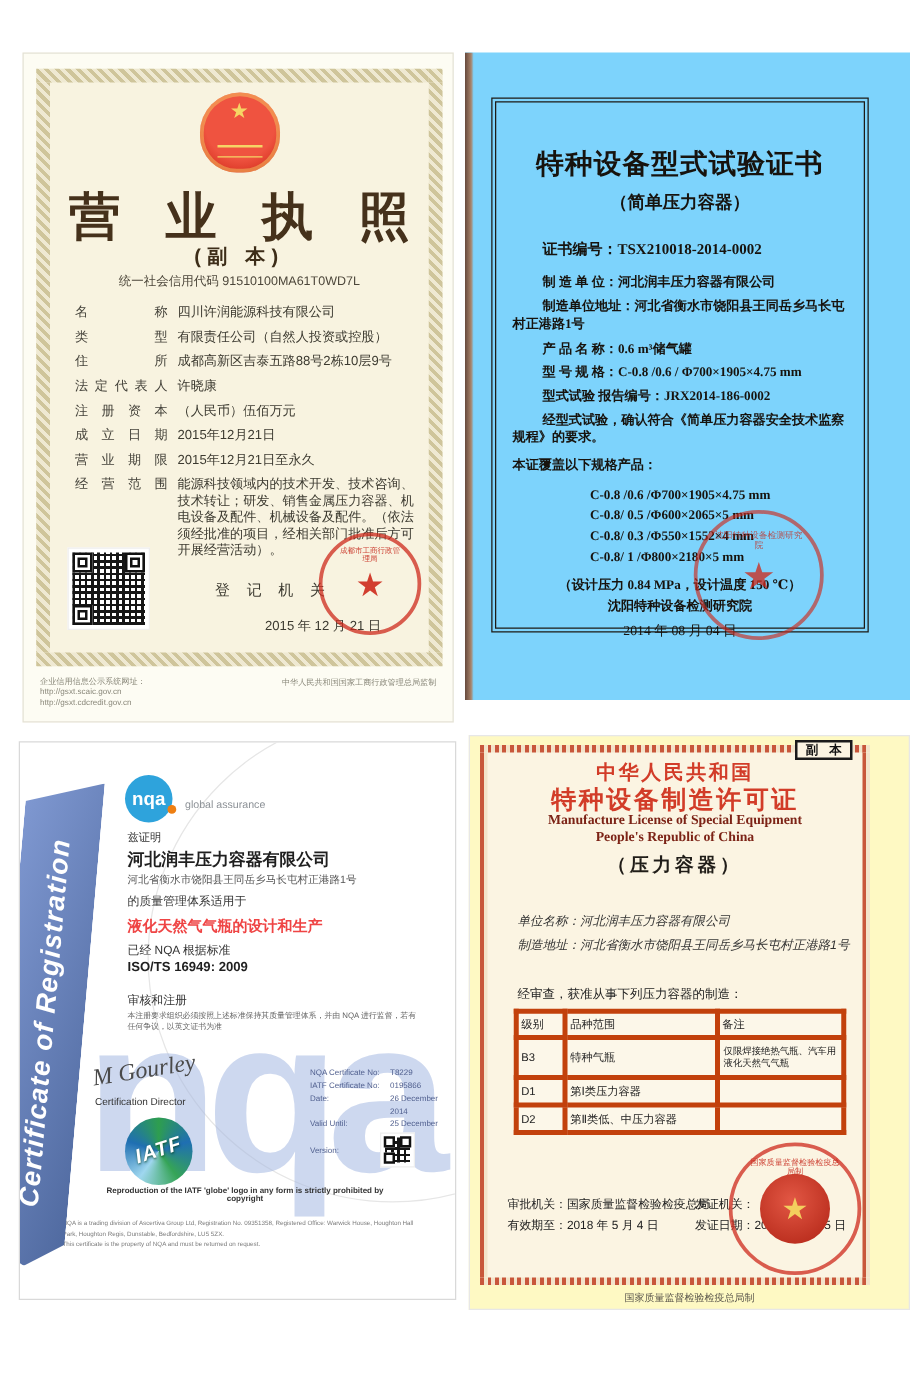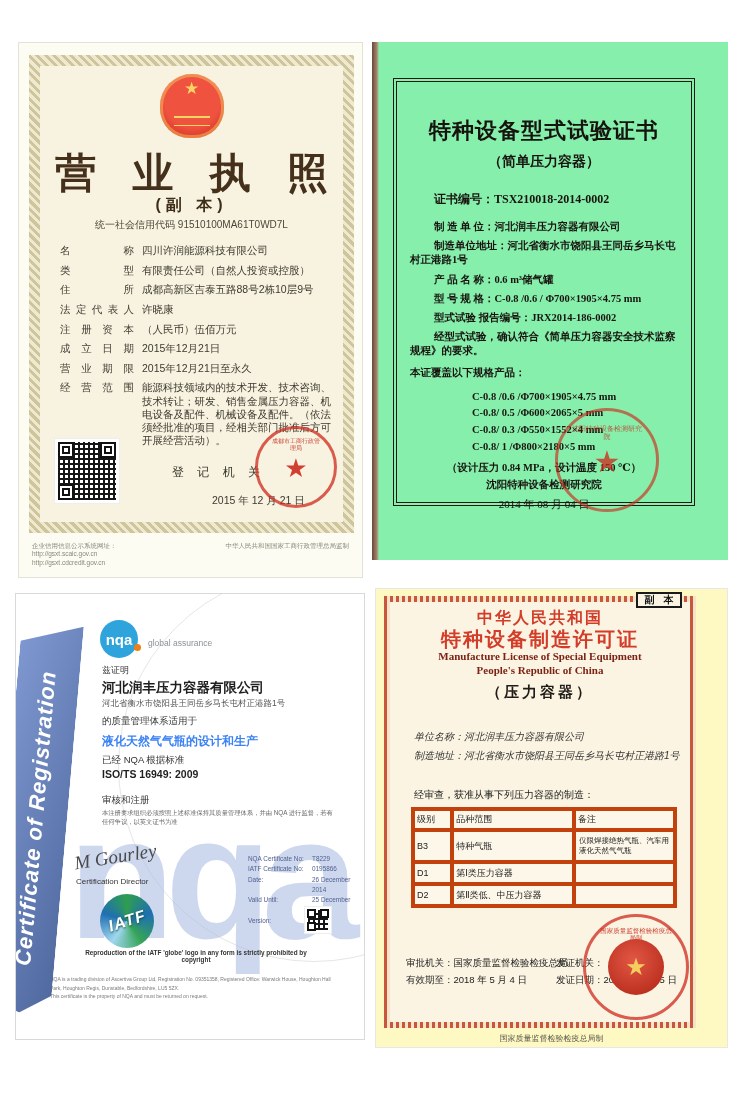--- a/index.html
+++ b/index.html
@@ -46,21 +46,21 @@
   
   .seal { position:absolute; border-radius:50%; border:3px solid rgba(205,42,28,.75); z-index:2; }
   .seal .ring-text { position:absolute; top:9px; left:12px; right:12px; text-align:center;
                      font-size:6px; line-height:1.15; color:rgba(198,36,24,.85); }
   .seal .star { position:absolute; left:50%; top:50%; transform:translate(-50%,-46%); color:rgba(205,42,28,.9); }
   .seal-core { position:absolute; left:50%; top:50%; transform:translate(-50%,-50%); border-radius:50%;
                background:radial-gradient(circle at 45% 38%, #e25744, #b02314); display:flex; align-items:center; justify-content:center; }
   .seal-core .star2 { color:#f3cf5e; }
 
   
-  .photo-tr { left:372px; top:42px; width:356px; height:518px; background:#86efac; }
+  .photo-tr { left:372px; top:42px; width:356px; height:518px; background:#7dd3fc; }
   .photo-tr::before { content:""; position:absolute; left:0; top:0; bottom:0; width:7px;
                       background:linear-gradient(90deg,#66493c,#a9846b 70%,rgba(169,132,107,0)); }
   .tr-border { position:absolute; left:21px; top:36px; width:302px; height:428px; border:4px double #1d1a15;
                padding:34px 13px 0 13px; color:#17130e; font-family:"Liberation Serif","DejaVu Serif",serif; }
   .tr-title { text-align:center; font-size:22px; font-weight:bold; letter-spacing:1px; }
   .tr-sub   { text-align:center; font-size:14px; font-weight:bold; margin-top:7px; }
   .tr-certno{ margin-top:20px; padding-left:24px; font-size:12px; font-weight:bold; }
   .tr-lines { margin-top:12px; }
   .tr-line  { font-size:10.5px; font-weight:bold; line-height:1.35; margin-bottom:5px; text-indent:24px; }
   .tr-line.flush { text-indent:0; margin-top:8px; }
@@ -88,21 +88,21 @@
   .bl-logo { position:absolute; left:84px; top:26px; width:38px; height:38px; border-radius:50%;
              background:#2ea3dc; display:flex; align-items:center; justify-content:center; z-index:2; }
   .bl-logo b { color:#fff; font-size:15px; font-weight:bold; letter-spacing:0; }
   .bl-logo i { position:absolute; right:-3px; bottom:7px; width:7px; height:7px; border-radius:50%; background:#ee7f12; }
   .bl-tagline { position:absolute; left:132px; top:44px; font-size:8.5px; color:#8c9196; z-index:2; }
   .bl-t { position:absolute; left:86px; z-index:2; color:#333; }
   .bl-certify { top:70px; font-size:9px; }
   .bl-company { top:85px; font-size:13.5px; font-weight:bold; color:#1f1f1f; }
   .bl-address { top:104px; font-size:8.5px; color:#555; }
   .bl-applies { top:121px; font-size:9.5px; }
-  .bl-scope   { top:139px; font-size:12px; font-weight:bold; color:#3b82f6; }
+  .bl-scope   { top:139px; font-size:12px; font-weight:bold; color:#ef4444; }
   .bl-stdlb   { top:160px; font-size:9.5px; }
   .bl-std     { top:174px; font-size:10.5px; font-weight:bold; color:#1f1f1f; }
   .bl-section { top:200px; font-size:9.5px; }
   .bl-note    { top:214px; width:236px; font-size:6.3px; line-height:1.5; color:#666; }
   .bl-sig { position:absolute; left:58px; top:252px; font-family:"Liberation Serif","DejaVu Serif",serif;
             font-style:italic; font-size:19px; color:#4a4a4a; transform:rotate(-9deg); z-index:2; }
   .bl-sigtitle { position:absolute; left:60px; top:283px; font-size:8px; color:#333; z-index:2; }
   .bl-globe { position:absolute; left:84px; top:300px; width:54px; height:54px; border-radius:50%;
               background:conic-gradient(#2e9e4f,#1f6fb2,#35a457,#9fd7ef,#1f6fb2,#2e9e4f); 
               display:flex; align-items:center; justify-content:center; z-index:2; }

